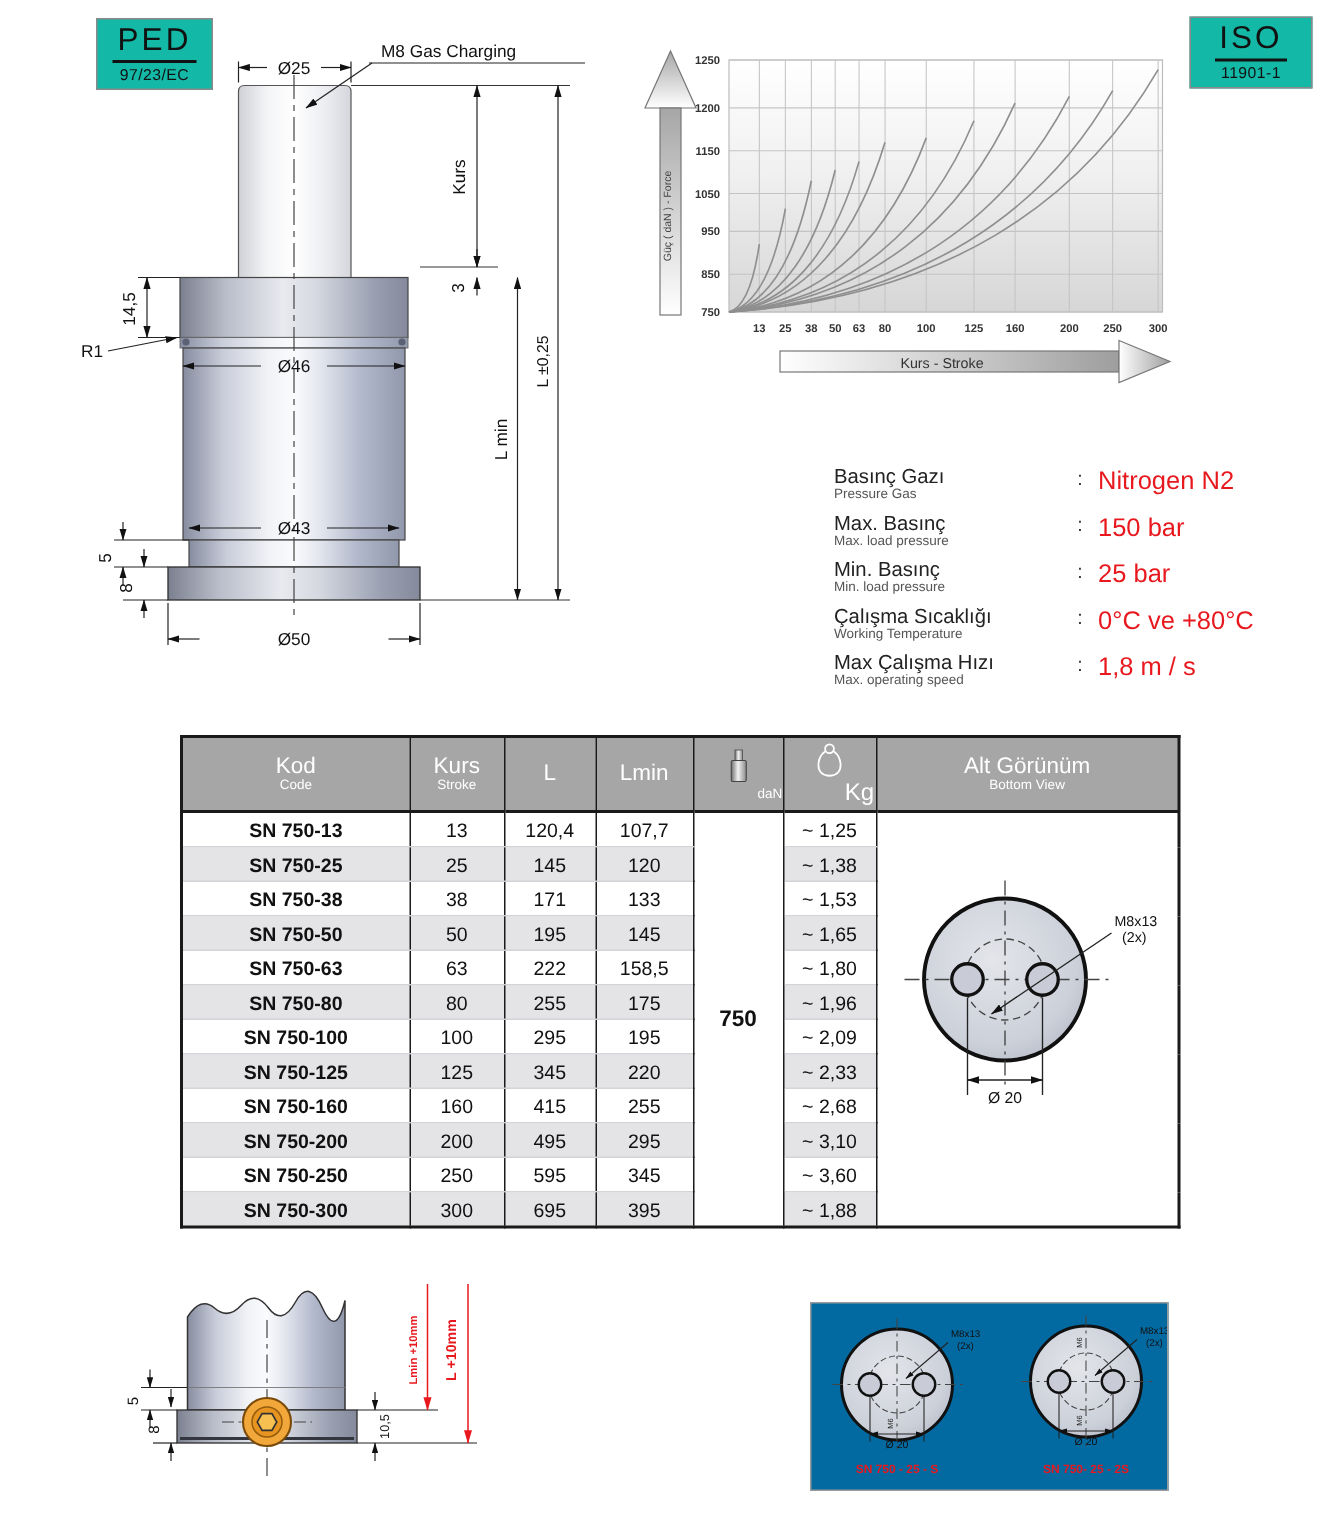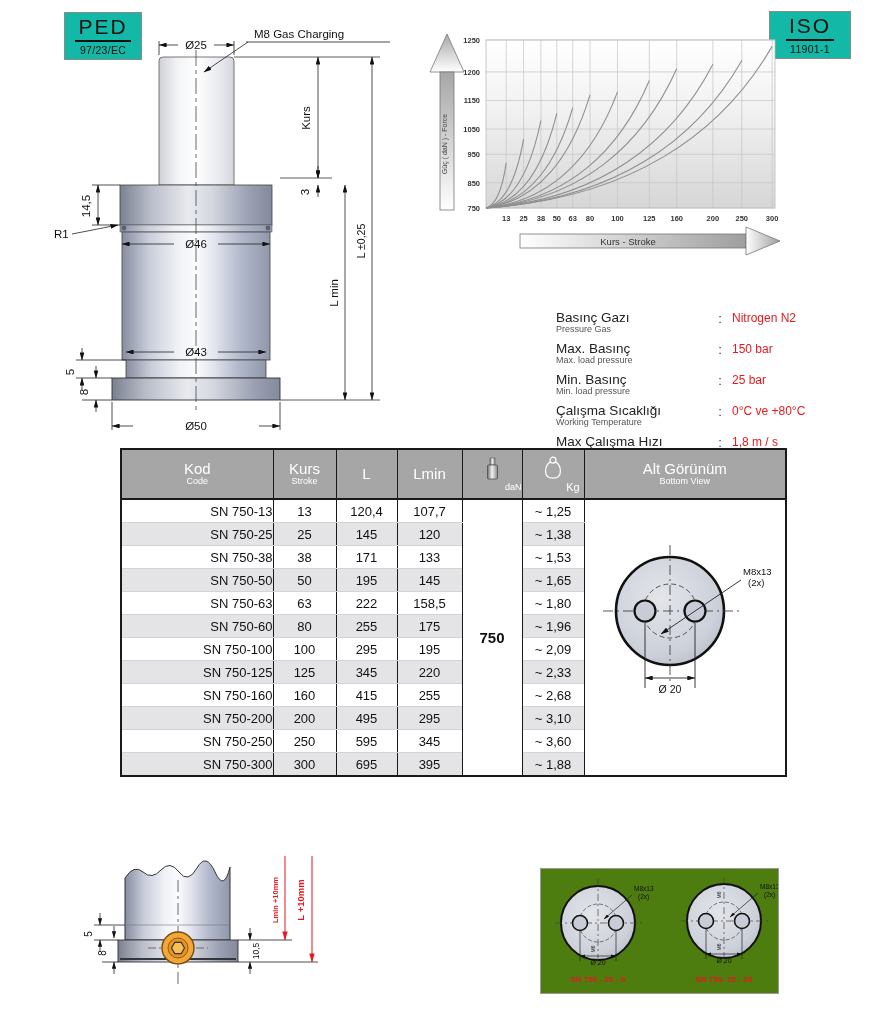--- a/index.html
+++ b/index.html
@@ -5,48 +5,48 @@
   html,body{margin:0;padding:0;}
   body{width:882px;height:1024px;position:relative;background:#fff;
        font-family:"Liberation Sans", sans-serif;color:#111;overflow:hidden;}
   svg text{font-family:"Liberation Sans", sans-serif;}
   .abs{position:absolute;}
   
   .badge{position:absolute;border:1px solid #8a8a8a;background:#14b8a6;text-align:center;padding:3px 5px 3px;}
   .badge .t{font-size:21px;letter-spacing:2px;line-height:1;border-bottom:2px solid #111;display:inline-block;padding:0 3px 3px;}
   .badge .s{font-size:10.5px;padding-top:2px;letter-spacing:.3px;}
   #ped{left:64px;top:12px;width:66px;}
-  #iso{left:769px;top:11px;width:70px;}
+  #iso{left:793px;top:11px;width:70px;}
   
   #specs{position:absolute;left:556px;top:311px;width:320px;}
   .spec-row{display:flex;align-items:flex-start;margin-bottom:7px;}
   .spec-labels{width:156px;}
   .spec-tr{font-size:13.5px;color:#222;line-height:1.05;display:block;}
   .spec-en{font-size:9px;color:#555;line-height:1.1;}
   .spec-colon{width:16px;font-size:13px;color:#333;text-align:center;}
-  .spec-val{font-size:12px;color:var(--red,#e8191e);padding-left:4px;}
+  .spec-val{font-size:17px;color:var(--red,#e8191e);padding-left:4px;}
   
-  #size-table{position:absolute;left:120px;top:448px;border-collapse:collapse;table-layout:fixed;
+  #size-table{position:absolute;left:120px;top:490px;border-collapse:collapse;table-layout:fixed;
               border:2px solid #1a1a1a;}
   #size-table th{background:var(--hdr,#a6a6a6);color:#fff;border:1px solid #1a1a1a;border-bottom:2px solid #1a1a1a;
                  font-weight:normal;padding:2px 0;height:44px;vertical-align:middle;}
   .h-main{font-size:15px;line-height:1.1;}
   .h-sub{font-size:9px;line-height:1.1;}
   #size-table td{height:22px;font-size:13px;text-align:center;vertical-align:middle;
                  border-left:1px solid #1a1a1a;border-right:1px solid #1a1a1a;
                  border-bottom:1px solid #d4d4d8;padding:0;}
   #size-table tbody tr:nth-child(even) td{background:var(--alt,#e4e4e7);}
-  #size-table td.code{font-weight:normal;text-align:right;}
+  #size-table td.code{font-weight:bold;}
   #size-table td.dan-cell{background:#fff !important;font-weight:bold;font-size:15px;border-bottom:none;}
   #size-table td.view-cell{background:#fff !important;border-bottom:none;}
   .hdr-icon{display:block;margin:0 auto 1px;}
   .hdr-dan{font-size:9px;font-weight:normal;text-align:right;}
-  .hdr-kg{font-size:11px;margin-left:40px;}
+  .hdr-kg{font-size:16px;margin-left:40px;}
   
-  #variants{position:absolute;left:540px;top:868px;width:237px;height:124px;border:1px solid #9a9a9a;background:#4d7c0f;}
+  #variants{position:absolute;left:540px;top:868px;width:237px;height:124px;border:1px solid #9a9a9a;background:#0369a1;}
 </style>
 </head>
 <body style="--red: #e8191e; --hdr: #a6a6a6; --alt: #e4e4e7;">
 
 <div class="badge" id="ped">
   <div class="t">PED</div>
   <div class="s">97/23/EC</div>
 </div>
 <div class="badge" id="iso">
   <div class="t">ISO</div>
@@ -416,21 +416,21 @@
         <td>~ 1,65</td>
       </tr>
       <tr>
         <td class="code">SN 750-63</td>
         <td>63</td>
         <td>222</td>
         <td>158,5</td>
         <td>~ 1,80</td>
       </tr>
       <tr>
-        <td class="code">SN 750-60</td>
+        <td class="code">SN 750-80</td>
         <td>80</td>
         <td>255</td>
         <td>175</td>
         <td>~ 1,96</td>
       </tr>
       <tr>
         <td class="code">SN 750-100</td>
         <td>100</td>
         <td>295</td>
         <td>195</td>

